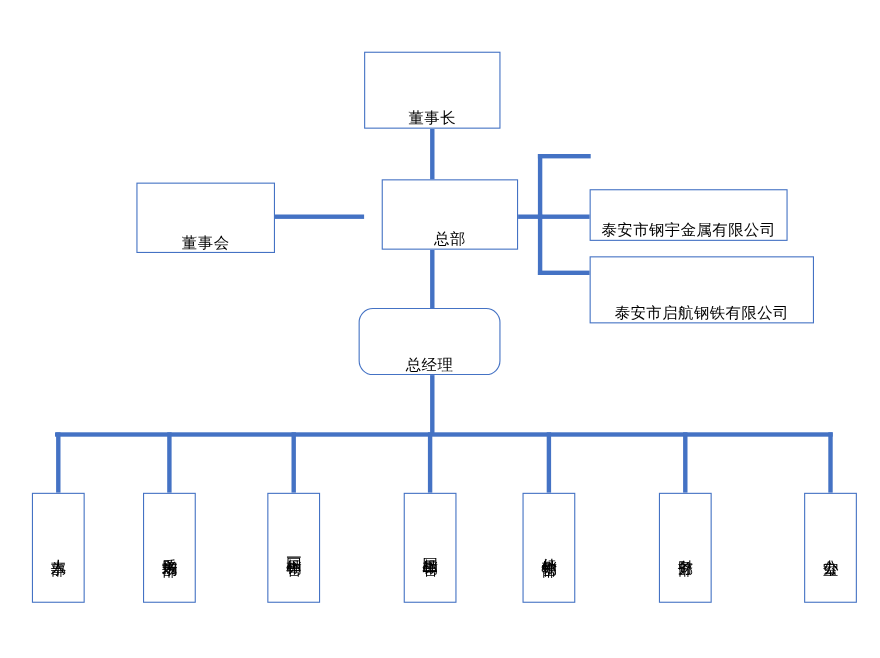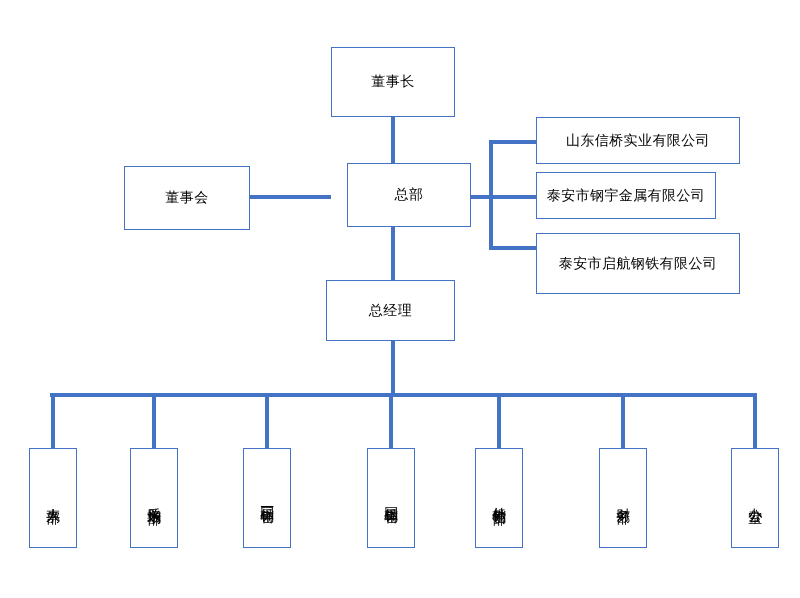--- a/index.html
+++ b/index.html
@@ -21,21 +21,21 @@
     background: #ffffff;
   }
 
   
   .node {
     position: absolute;
     box-sizing: border-box;
     border: 1px solid #4472C4;
     background: #ffffff;
     display: flex;
-    align-items: center;
+    align-items: flex-end;
     justify-content: center;
     color: #000000;
     z-index: 3;
   }
   .node .label {
     font-size: 14px;
     line-height: 1.25;
     letter-spacing: 0.5px;
     white-space: nowrap;
     color: #000000;
@@ -104,33 +104,30 @@
   </div>
 
   <div class="node" style="left:124px; top:166px; width:126px; height:64px;">
     <span class="label">董事会</span>
   </div>
 
   <div class="node" style="left:331px; top:163px; width:124px; height:64px;margin-left:16px;">
     <span class="label">总部</span>
   </div>
 
-  <div class="node wide" style="left:536px; top:117px; width:204px; height:47px;">
-    <span class="label">山东信桥实业有限公司</span>
-  </div>
 
   <div class="node wide" style="left:536px; top:172px; width:180px; height:47px;">
     <span class="label">泰安市钢宇金属有限公司</span>
   </div>
 
   <div class="node wide" style="left:536px; top:233px; width:204px; height:61px;">
     <span class="label">泰安市启航钢铁有限公司</span>
   </div>
 
-  <div class="node" style="left:326px; top:280px; width:129px; height:61px;">
+  <div class="node" style="left:326px; top:280px; width:129px; height:61px;border-radius:13px;">
     <span class="label">总经理</span>
   </div>
 
   <div class="node vertical" style="left:29px; top:448px; width:48px; height:100px;">
     <span class="label">人事部</span>
   </div>
 
   <div class="node vertical" style="left:130px; top:448px; width:48px; height:100px;">
     <span class="label">采购市场部</span>
   </div>

